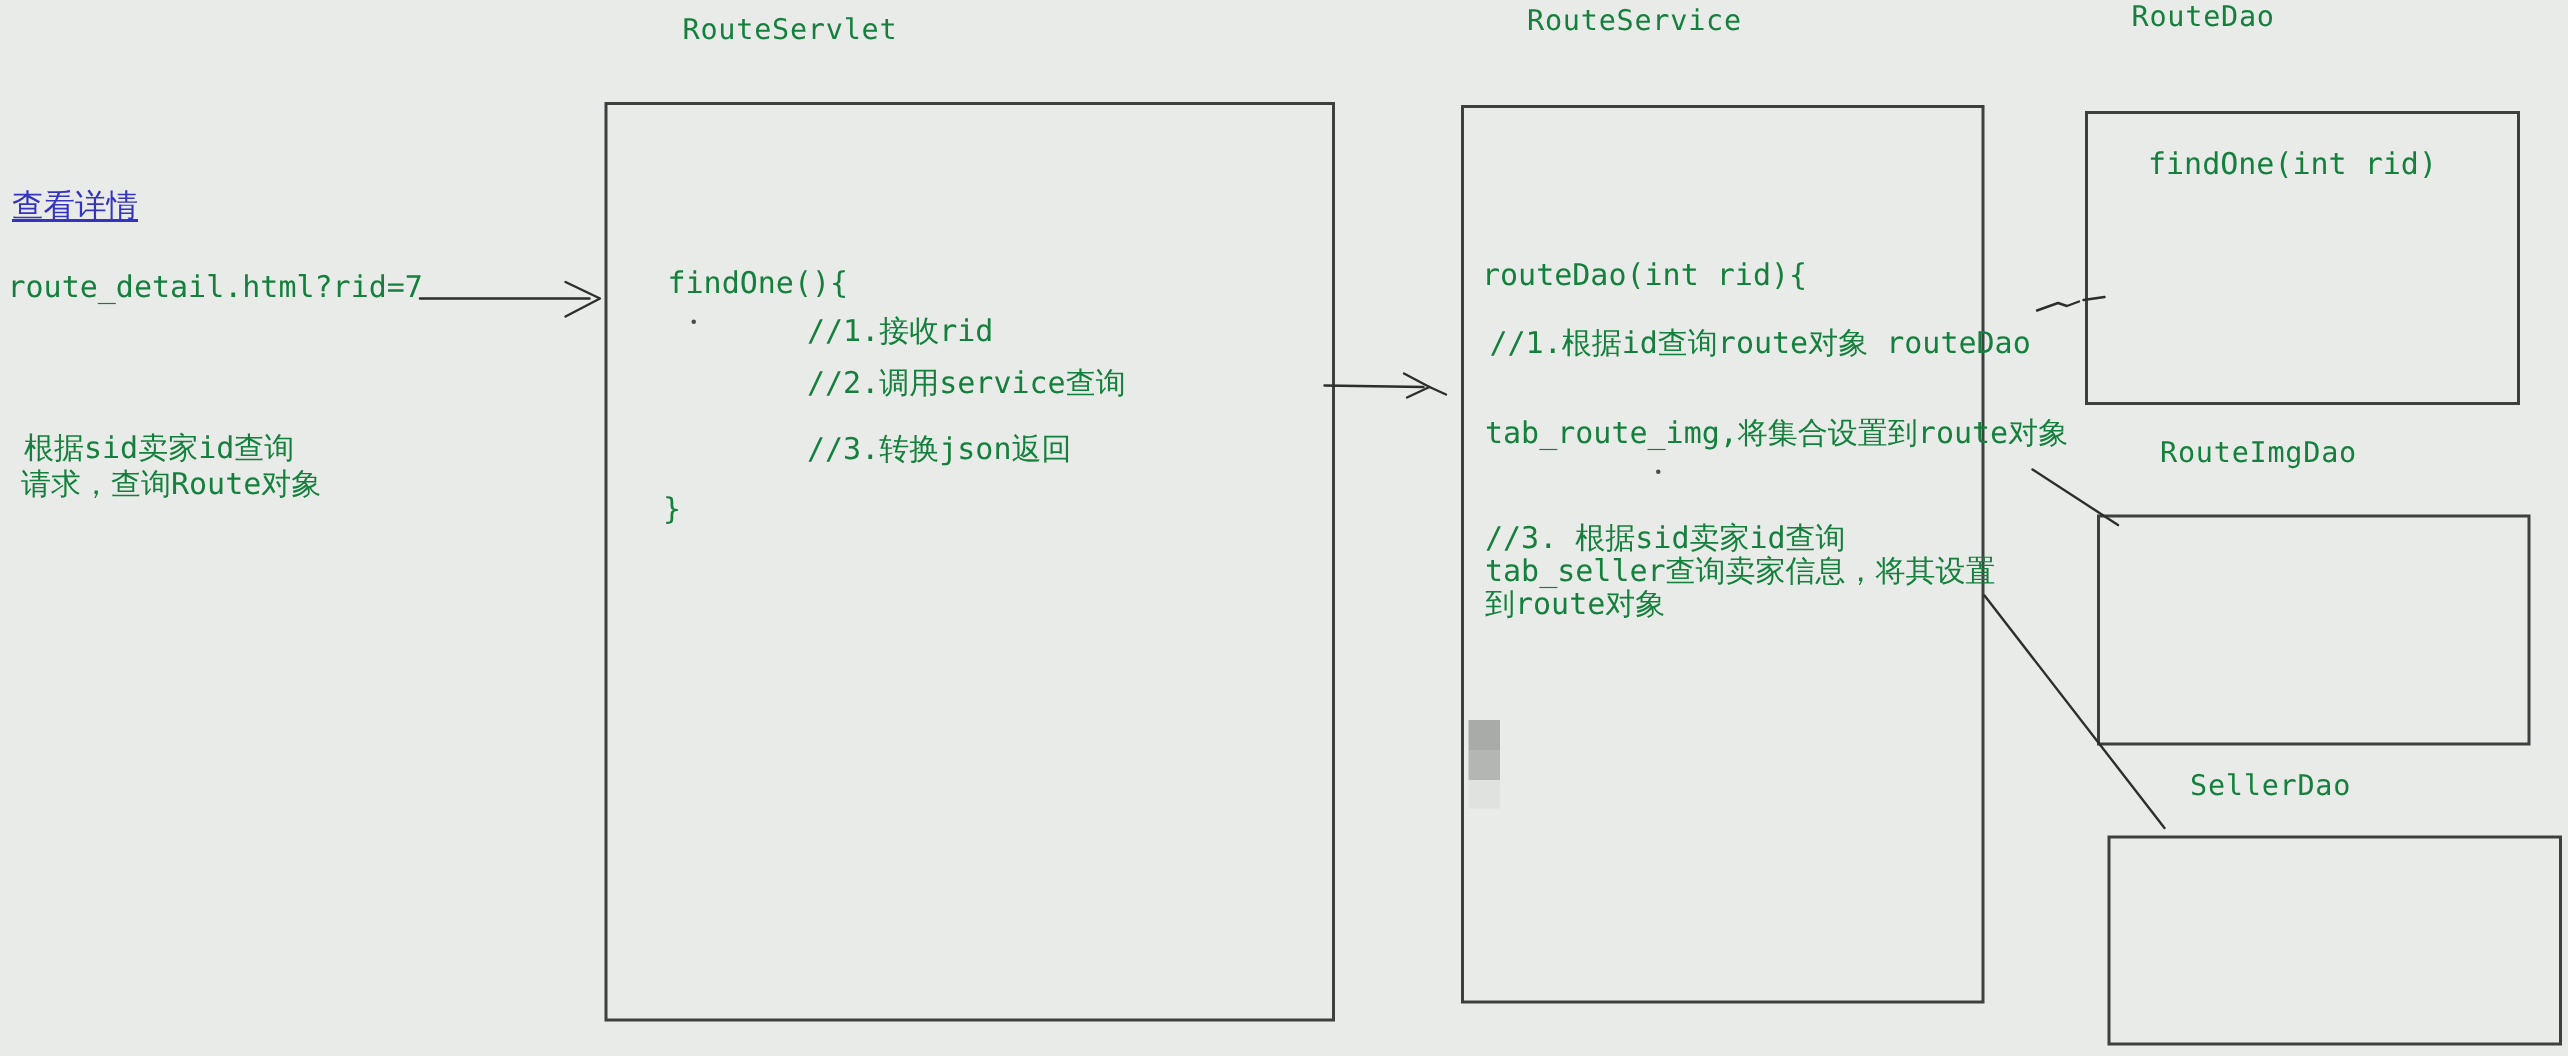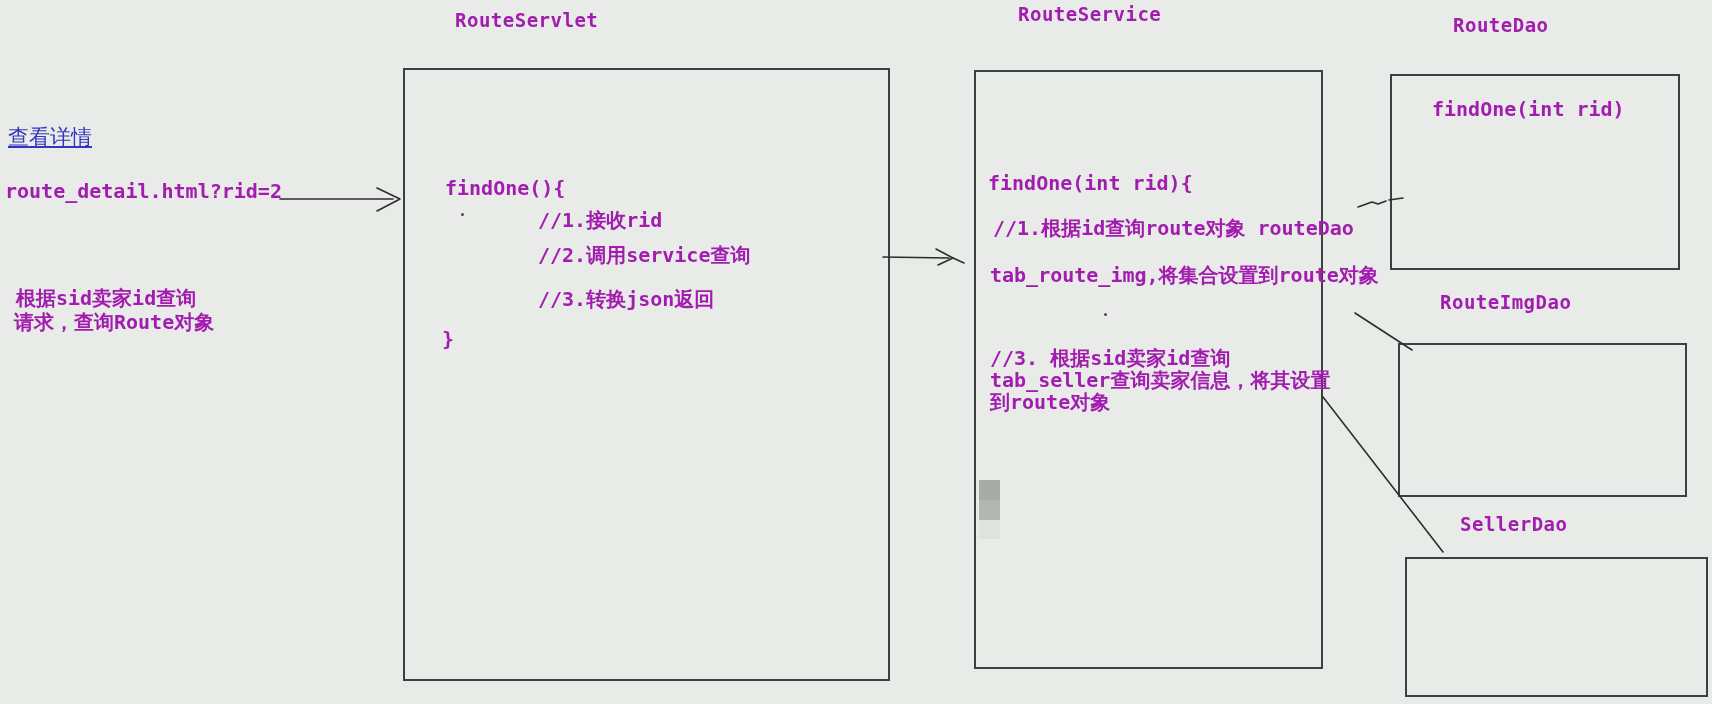--- a/index.html
+++ b/index.html
@@ -15,22 +15,21 @@
     position:absolute;
     border:2px solid #3d403e;
     background:transparent;
     box-sizing:border-box;
   }
   .t{
     position:absolute;
     white-space:nowrap;
     font-size:19px;
     line-height:22px;
-    color:#a21caf;
-    font-weight:bold;
+    color:#15803d;
   }
   .cjk{font-size:20px;}
   .title{font-size:19px;letter-spacing:0.5px;}
   a.link{
     color:#3434bf;
     text-decoration:underline;
     font-size:21px;
     cursor:pointer;
   }
   .grayblock{position:absolute;}
@@ -44,51 +43,51 @@
     stroke-linecap:round;stroke-linejoin:round;
   }
 </style>
 </head>
 <body>
 
 <div id="canvas">
 
   <a class="link" style="position:absolute;left:8px;top:123px;">查看详情</a>
 
-  <div class="t" style="left:5px;top:180px;font-size:20px;">route_detail.html?rid=2</div>
+  <div class="t" style="left:5px;top:180px;font-size:20px;">route_detail.html?rid=7</div>
 
   <div class="t cjk" style="left:16px;top:286px;line-height:24px;">根据sid卖家id查询</div>
   <div class="t cjk" style="left:14px;top:310px;line-height:24px;">请求，查询Route对象</div>
 
   <div class="t title" style="left:455px;top:9px;">RouteServlet</div>
   <div class="box" style="left:403px;top:68px;width:487px;height:613px;"></div>
 
   <div class="t" style="left:445px;top:177px;font-size:20px;">findOne(){</div>
   <div class="dot" style="left:461px;top:213px;width:3px;height:3px;"></div>
   <div class="t cjk" style="left:538px;top:209px;">//1.接收rid</div>
   <div class="t cjk" style="left:538px;top:244px;">//2.调用service查询</div>
   <div class="t cjk" style="left:538px;top:288px;">//3.转换json返回</div>
   <div class="t" style="left:442px;top:328px;font-size:20px;">}</div>
 
   <div class="t title" style="left:1018px;top:3px;text-align:center;">RouteService</div>
   <div class="box" style="left:974px;top:70px;width:349px;height:599px;"></div>
 
-  <div class="t" style="left:988px;top:172px;font-size:20px;">findOne(int rid){</div>
+  <div class="t" style="left:988px;top:172px;font-size:20px;">routeDao(int rid){</div>
   <div class="t cjk" style="left:993px;top:217px;">//1.根据id查询route对象 routeDao</div>
-  <div class="t cjk" style="left:990px;top:264px;">tab_route_img,将集合设置到route对象</div>
+  <div class="t cjk" style="left:990px;top:277px;">tab_route_img,将集合设置到route对象</div>
   <div class="dot" style="left:1104px;top:313px;width:3px;height:3px;"></div>
   <div class="t cjk" style="left:990px;top:347px;">//3. 根据sid卖家id查询</div>
   <div class="t cjk" style="left:990px;top:369px;">tab_seller查询卖家信息，将其设置</div>
   <div class="t cjk" style="left:990px;top:391px;">到route对象</div>
 
   <div class="grayblock" style="left:979px;top:480px;width:21px;height:20px;background:#a9aba9;"></div>
   <div class="grayblock" style="left:979px;top:500px;width:21px;height:20px;background:#b4b6b4;"></div>
   <div class="grayblock" style="left:979px;top:520px;width:21px;height:19px;background:#e0e2e0;"></div>
 
-  <div class="t title" style="left:1421px;top:14px;margin-left:32px;">RouteDao</div>
+  <div class="t title" style="left:1421px;top:0;">RouteDao</div>
   <div class="box" style="left:1390px;top:74px;width:290px;height:196px;"></div>
   <div class="t" style="left:1432px;top:98px;font-size:20px;">findOne(int rid)</div>
 
   <div class="t title" style="left:1440px;top:291px;">RouteImgDao</div>
   <div class="box" style="left:1398px;top:343px;width:289px;height:154px;"></div>
 
   <div class="t title" style="left:1460px;top:513px;">SellerDao</div>
   <div class="box" style="left:1405px;top:557px;width:303px;height:140px;"></div>
 
   <svg class="lines">

